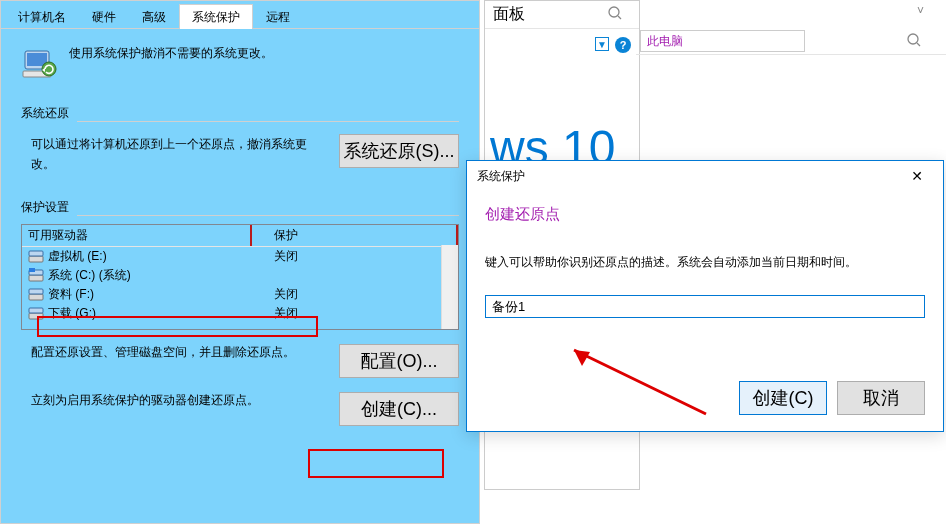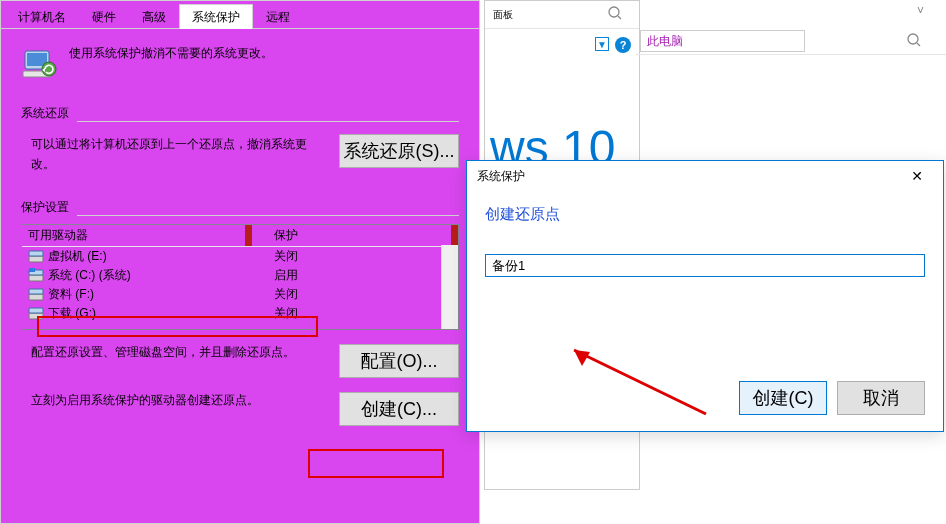--- a/index.html
+++ b/index.html
@@ -21,21 +21,21 @@
   width: 156px; height: 490px;
   border: 1px solid #ccc;
   background: #fff;
 }
 .bg-window1 .titlebar {
   height: 28px;
   border-bottom: 1px solid #e5e5e5;
   display: flex;
   align-items: center;
   padding-left: 8px;
-  font-size: 10px;
+  font-size: 16px;
 }
 .bg-window1 .searchbox {
   position: absolute;
   right: 8px; top: 4px;
   width: 24px; height: 20px;
 }
 .bg-window1 .help-icons {
   position: absolute;
   right: 8px; top: 36px;
   display: flex; gap: 6px;
@@ -90,21 +90,21 @@
   right: 24px; top: 32px;
   color: #aaa;
 }
 
 
 .sys-props {
   position: absolute;
   left: 0; top: 0;
   width: 480px; height: 524px;
   border: 1px solid #d0d0d0;
-  background: #d946ef;
+  background: #7dd3fc;
 }
 .tabs {
   display: flex;
   border-bottom: 1px solid #d0d0d0;
   padding-left: 4px;
   padding-top: 2px;
   height: 28px;
 }
 .tab {
   padding: 4px 12px;
@@ -167,21 +167,21 @@
   overflow: hidden;
   position: relative;
 }
 .drives-header {
   display: flex;
   font-size: 12px;
   border-bottom: 1px solid #e5e5e5;
 }
 .drives-header > div {
   padding: 2px 6px;
-  border-right: 7px solid #b91c1c;
+  border-right: 2px solid #b91c1c;
 }
 .col-drive { flex: 0 0 230px; }
 .col-prot  { flex: 1; margin-left: 16px; }
 .drive-row {
   display: flex;
   align-items: center;
   padding: 1px 6px;
   font-size: 12px;
 }
 .drive-row .col-drive {
@@ -228,21 +228,21 @@
 }
 .modal-close {
   font-size: 14px;
   cursor: pointer;
   padding: 2px 10px;
 }
 .modal-body {
   padding: 10px 18px;
 }
 .modal-h {
-  color: #1d4ed8;
+  color: #a21caf;
   font-size: 15px;
   margin: 4px 0 30px;
 }
 .modal-desc {
   font-size: 12px;
   margin-bottom: 24px;
 }
 .modal-input {
   width: 100%;
   border: 1px solid #0078d4;
@@ -351,21 +351,20 @@
           </div>
           <div class="drive-row">
             <div class="col-drive">
               <svg class="disk-icon" viewBox="0 0 16 16">
                 <rect x="1" y="8" width="14" height="6" rx="1" fill="#d9d9d9" stroke="#777"></rect>
                 <rect x="1" y="3" width="14" height="5" rx="1" fill="#bcd6f0" stroke="#3a6ea5"></rect>
                 <rect x="1" y="1" width="6" height="4" fill="#2a7de1"></rect>
               </svg>
               <span>系统 (C:) (系统)</span>
             </div>
-            <div class="col-prot">启用</div>
           </div>
           <div class="drive-row">
             <div class="col-drive">
               <svg class="disk-icon" viewBox="0 0 16 16">
                 <rect x="1" y="8" width="14" height="6" rx="1" fill="#d9d9d9" stroke="#777"></rect>
                 <rect x="1" y="3" width="14" height="5" rx="1" fill="#bcd6f0" stroke="#3a6ea5"></rect>
               </svg>
               <span>资料 (F:)</span>
             </div>
             <div class="col-prot">关闭</div>
@@ -399,20 +398,21 @@
   <div class="red-box-row red-box2"></div>
 </div>
 
 <div class="modal">
   <div class="modal-title">
     <span>系统保护</span>
     <span class="modal-close">✕</span>
   </div>
   <div class="modal-body">
     <div class="modal-h">创建还原点</div>
+    <div class="modal-desc">键入可以帮助你识别还原点的描述。系统会自动添加当前日期和时间。</div>
     <input class="modal-input" value="备份1" style="">
   </div>
   <div class="modal-buttons">
     <button class="btn highlight">创建(C)</button>
     <button class="btn">取消</button>
   </div>
 </div>
 
 <svg class="arrow" width="160" height="80" viewBox="0 0 160 80">
   <line x1="150" y1="70" x2="18" y2="6" stroke="#d00" stroke-width="3"></line>

